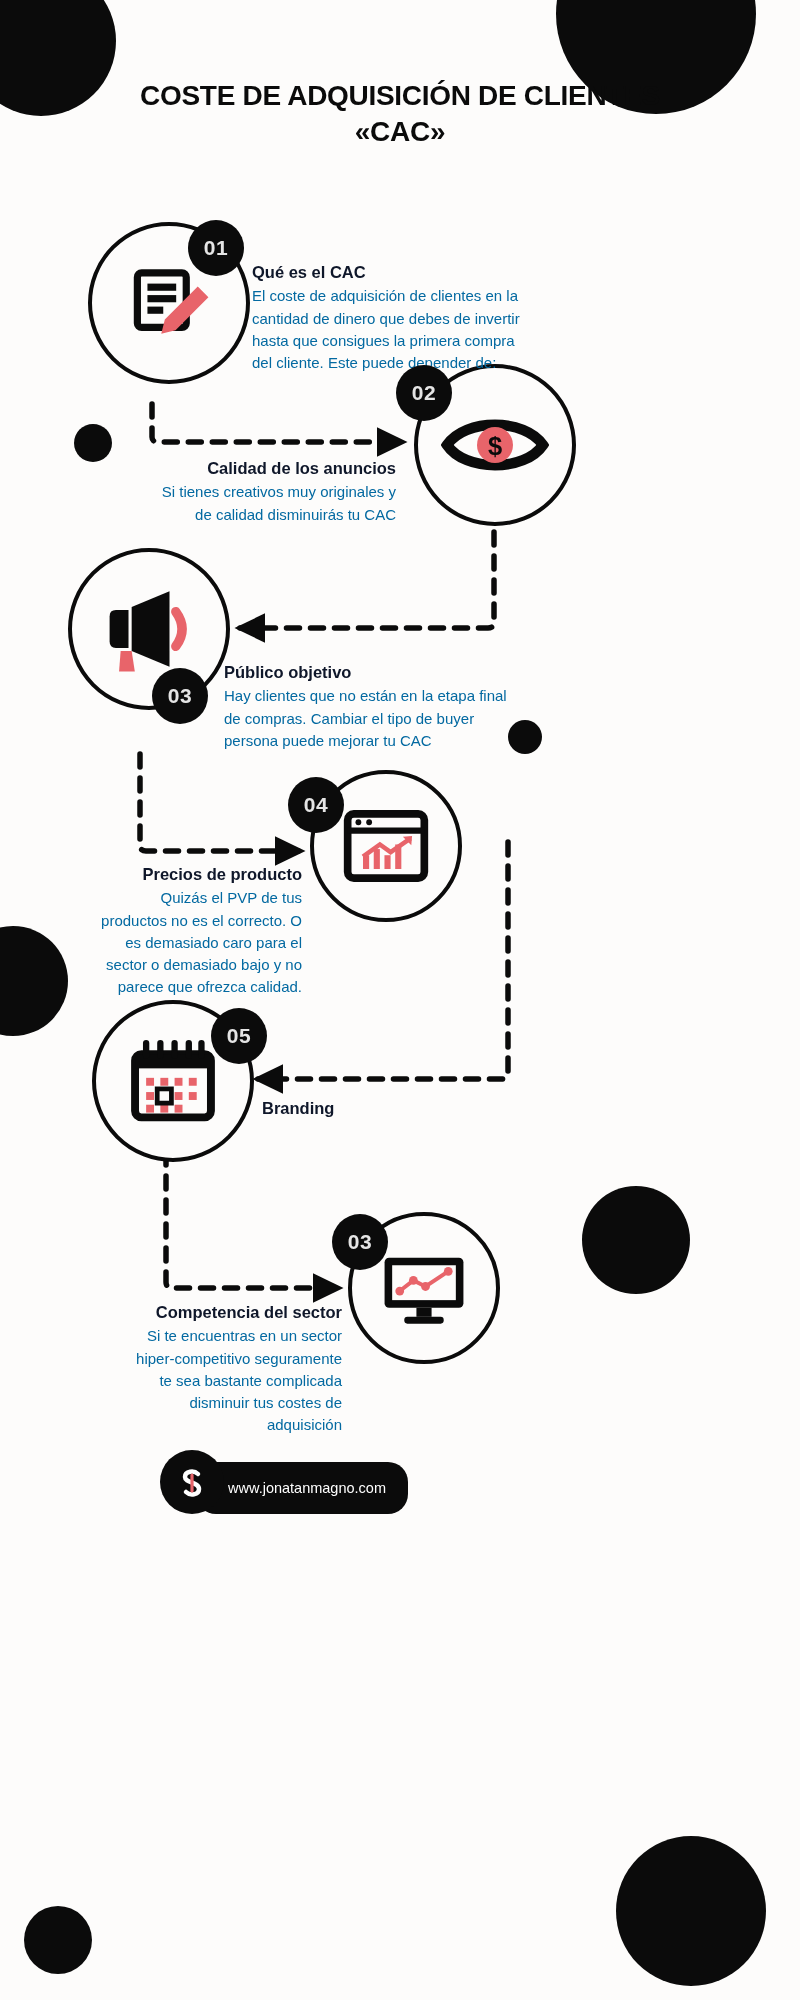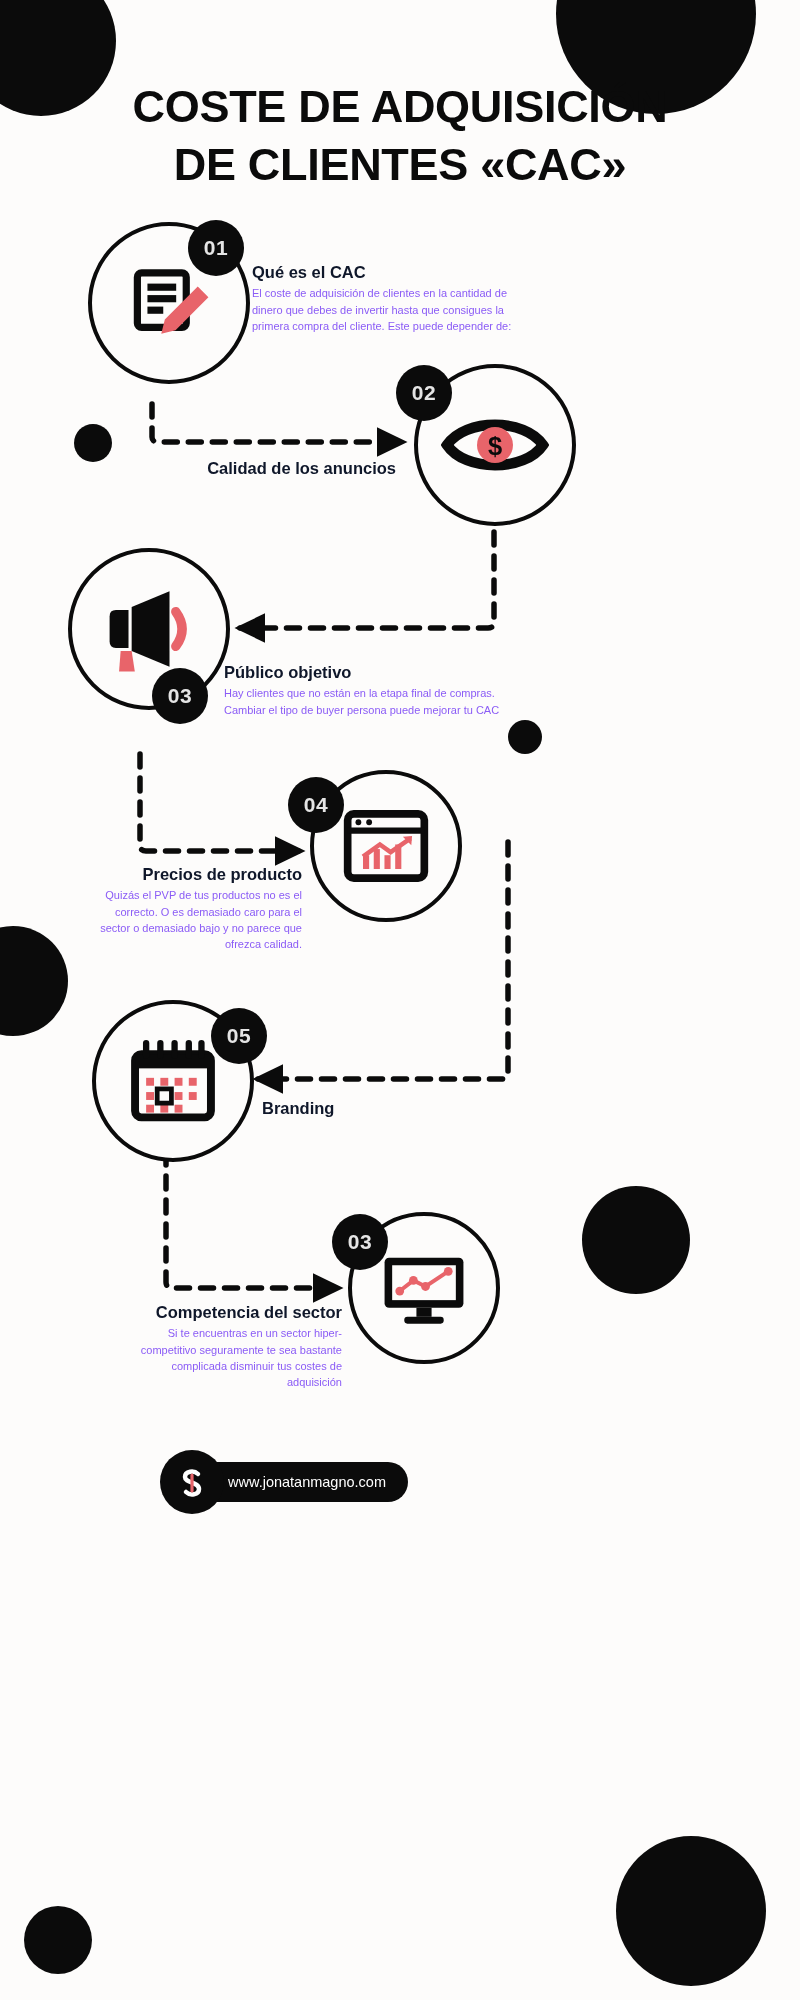--- a/index.html
+++ b/index.html
@@ -6,50 +6,50 @@
   body {
     width:800px; height:2000px; position:relative;
     background:#fdfcfb; overflow:hidden;
     font-family:"Liberation Sans", sans-serif;
   }
   .blob { position:absolute; background:#0b0b0b; border-radius:50%; }
 
   .title {
     position:absolute; left:0; top:78px; width:800px;
     text-align:center; color:#0b0b0b;
-    font-size:45px; font-weight:bold; line-height:1.28;
+    font-size:28px; font-weight:bold; line-height:1.28;
     letter-spacing:-0.3px; z-index:6;
     padding:0 120px;
   }
 
   .circle {
     position:absolute; border-radius:50%;
     background:#fdfcfb; border:4px solid #0b0b0b;
     display:flex; align-items:center; justify-content:center;
     z-index:5;
   }
   .badge {
     position:absolute; border-radius:50%; background:#0b0b0b;
     color:#e5e5e5; display:flex; align-items:center; justify-content:center;
     font-size:21px; font-weight:bold; letter-spacing:0.5px; z-index:8;
   }
   .txt { position:absolute; z-index:7; }
   .h {
     color:#0f172a; font-size:16.5px; font-weight:bold;
     line-height:1.3; margin-bottom:2px;
   }
-  .p { color:#8b5cf6; font-size:11px; line-height:1.48; }
+  .p { color:#0369a1; font-size:15px; line-height:1.48; }
   .ta-l { text-align:left; }
   .ta-r { text-align:right; }
 
   svg.conn { position:absolute; left:0; top:0; width:800px; height:2000px; z-index:3; overflow:visible; }
 
   .footer-pill {
     position:absolute; z-index:7; background:#0b0b0b;
-    border-radius:20px; height:40px; display:flex;
+    border-radius:20px; height:52px; display:flex;
     align-items:center; justify-content:flex-end;
     padding-right:22px; color:#ffffff; font-size:14.5px;
   }
   .footer-logo {
     position:absolute; z-index:8; width:64px; height:64px;
     border-radius:50%; background:#0b0b0b;
     display:flex; align-items:center; justify-content:center;
   }
 </style>
 </head>
@@ -108,20 +108,21 @@
     <path d="M4 25 C16 7 56 7 68 25 C56 43 16 43 4 25 Z" fill="none" stroke="#0b0b0b" stroke-width="7"></path>
     <circle cx="36" cy="25" r="12" fill="#e8646a"></circle>
     <text x="36" y="31.5" font-family="Liberation Sans, sans-serif" font-size="17" font-weight="bold" fill="#0b0b0b" text-anchor="middle">$</text>
   </svg>
 </div>
 <div class="badge" style="left:396px; top:365px; width:56px; height:56px;">
   <span>02</span>
 </div>
 <div class="txt ta-r" style="left:150px; top:458px; width:246px;">
   <div class="h">Calidad de los anuncios</div>
+  <div class="p">Si tienes creativos muy originales y de calidad disminuirás tu CAC</div>
 </div>
 
 <div class="circle" style="left:68px; top:548px; width:162px; height:162px;">
   <svg width="104" height="104" viewBox="0 0 66 58">
     <path d="M8 21 L8 37 Q8 41 12 41 L20 41 L20 17 L12 17 Q8 17 8 21 Z" fill="#0b0b0b"></path>
     <path d="M22 15 L46 5 L46 53 L22 43 Z" fill="#0b0b0b"></path>
     <path d="M15 43 L22 43 L24 56 L14 56 Z" fill="#e8646a"></path>
     <path d="M50 18 Q58 29 50 40" fill="none" stroke="#e8646a" stroke-width="6" stroke-linecap="round"></path>
   </svg>
 </div>

